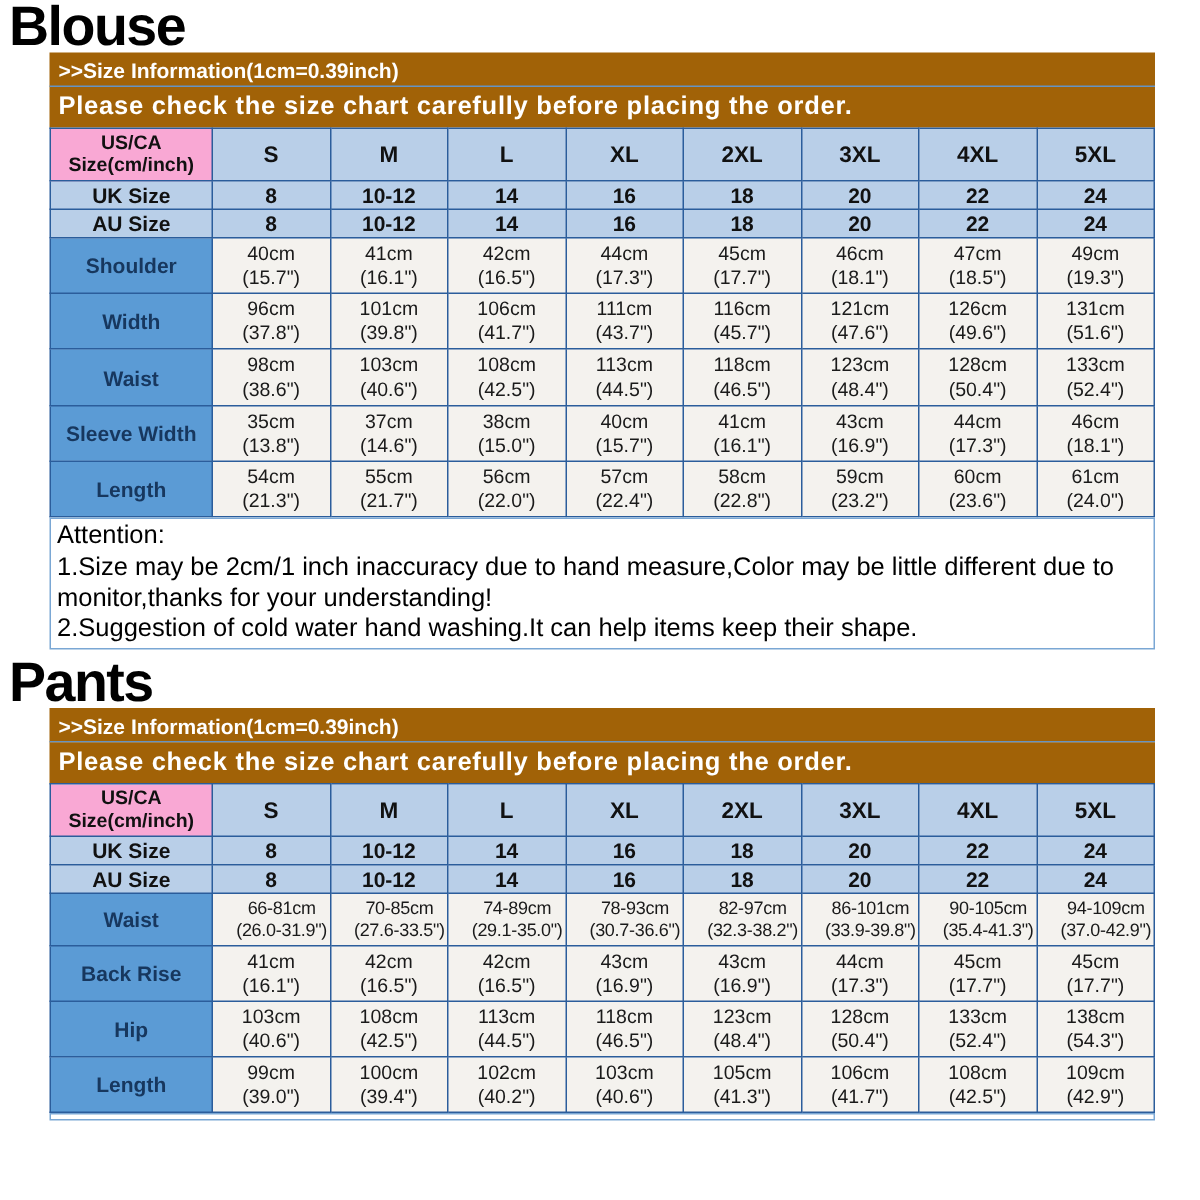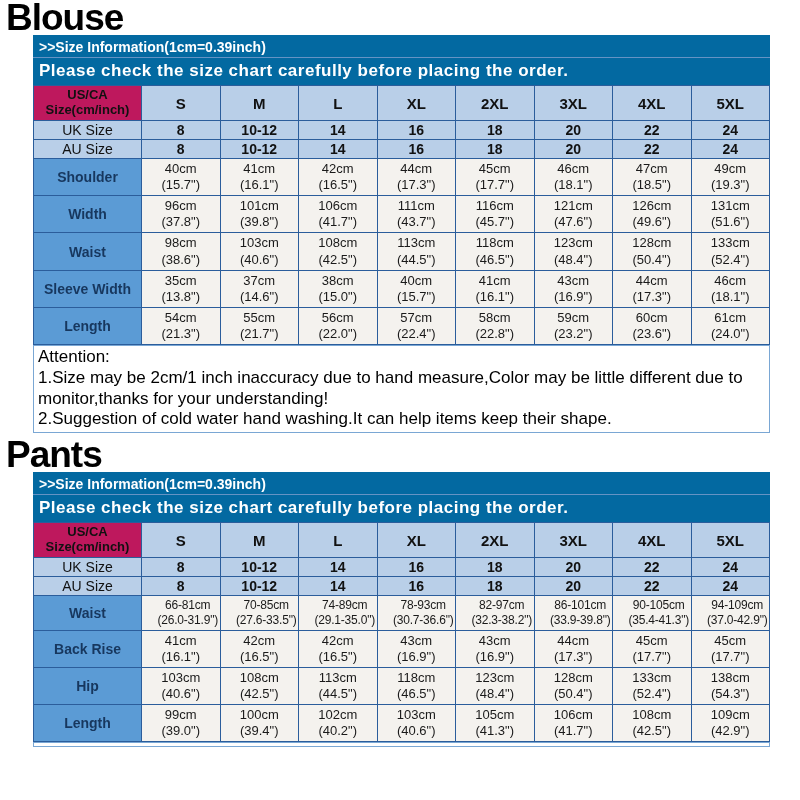--- a/index.html
+++ b/index.html
@@ -13,21 +13,21 @@
   .section-title {
     font-size: 37px;
     font-weight: 700;
     color: #000000;
     line-height: 0.95;
     letter-spacing: -1px;
     padding-left: 6px;
   }
   .chart-box { margin-left: 33px; width: 737px; }
   .band {
-    background: #0369a1;
+    background: #a16207;
     color: #ffffff;
     font-weight: 700;
   }
   .band1 {
     font-size: 14px;
     padding: 4px 6px 2px 6px;
     border-bottom: 1px solid #6593c4;
   }
   .band2 {
     font-size: 17px;
@@ -39,39 +39,39 @@
     table-layout: fixed;
     width: 737px;
   }
   table.size-table col.label-col { width: 108px; }
   table.size-table th, table.size-table td {
     border: 1px solid #2b5d9b;
     text-align: center;
     vertical-align: middle;
   }
   th.corner {
-    background: #be185d;
+    background: #f9a8d4;
     color: #111111;
     font-size: 13px;
     font-weight: 700;
     line-height: 1.15;
     padding: 2px 0;
   }
   th.size-head {
     background: #b9cfe8;
     color: #111111;
     font-size: 15px;
     font-weight: 700;
     padding: 6px 0;
   }
   th.region-label {
     background: #b9cfe8;
     color: #111111;
     font-size: 14px;
-    font-weight: 400;
+    font-weight: 700;
     padding: 1px 0;
   }
   td.region-val {
     background: #b9cfe8;
     color: #111111;
     font-size: 14px;
     font-weight: 700;
     padding: 1px 0;
   }
   th.row-label {

